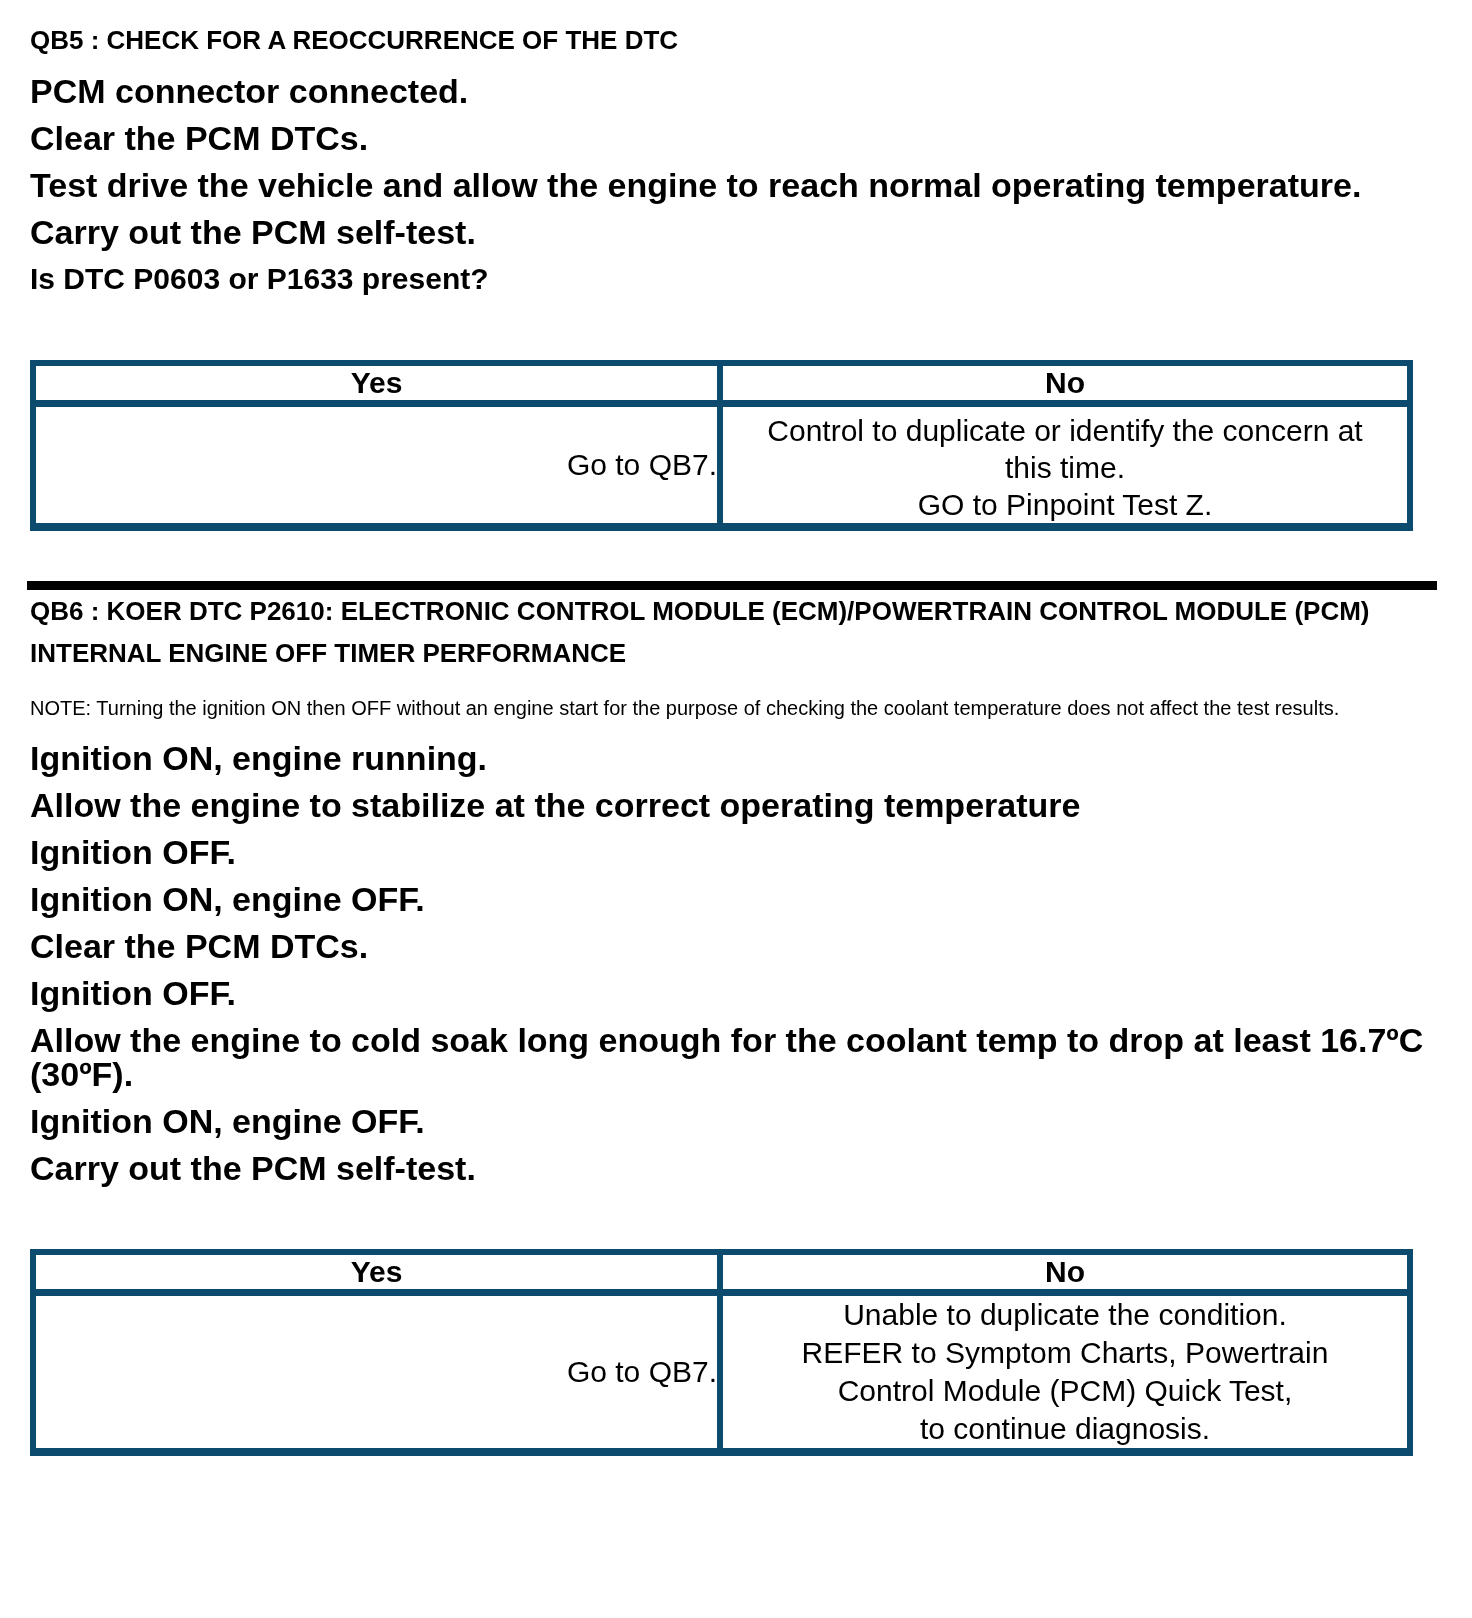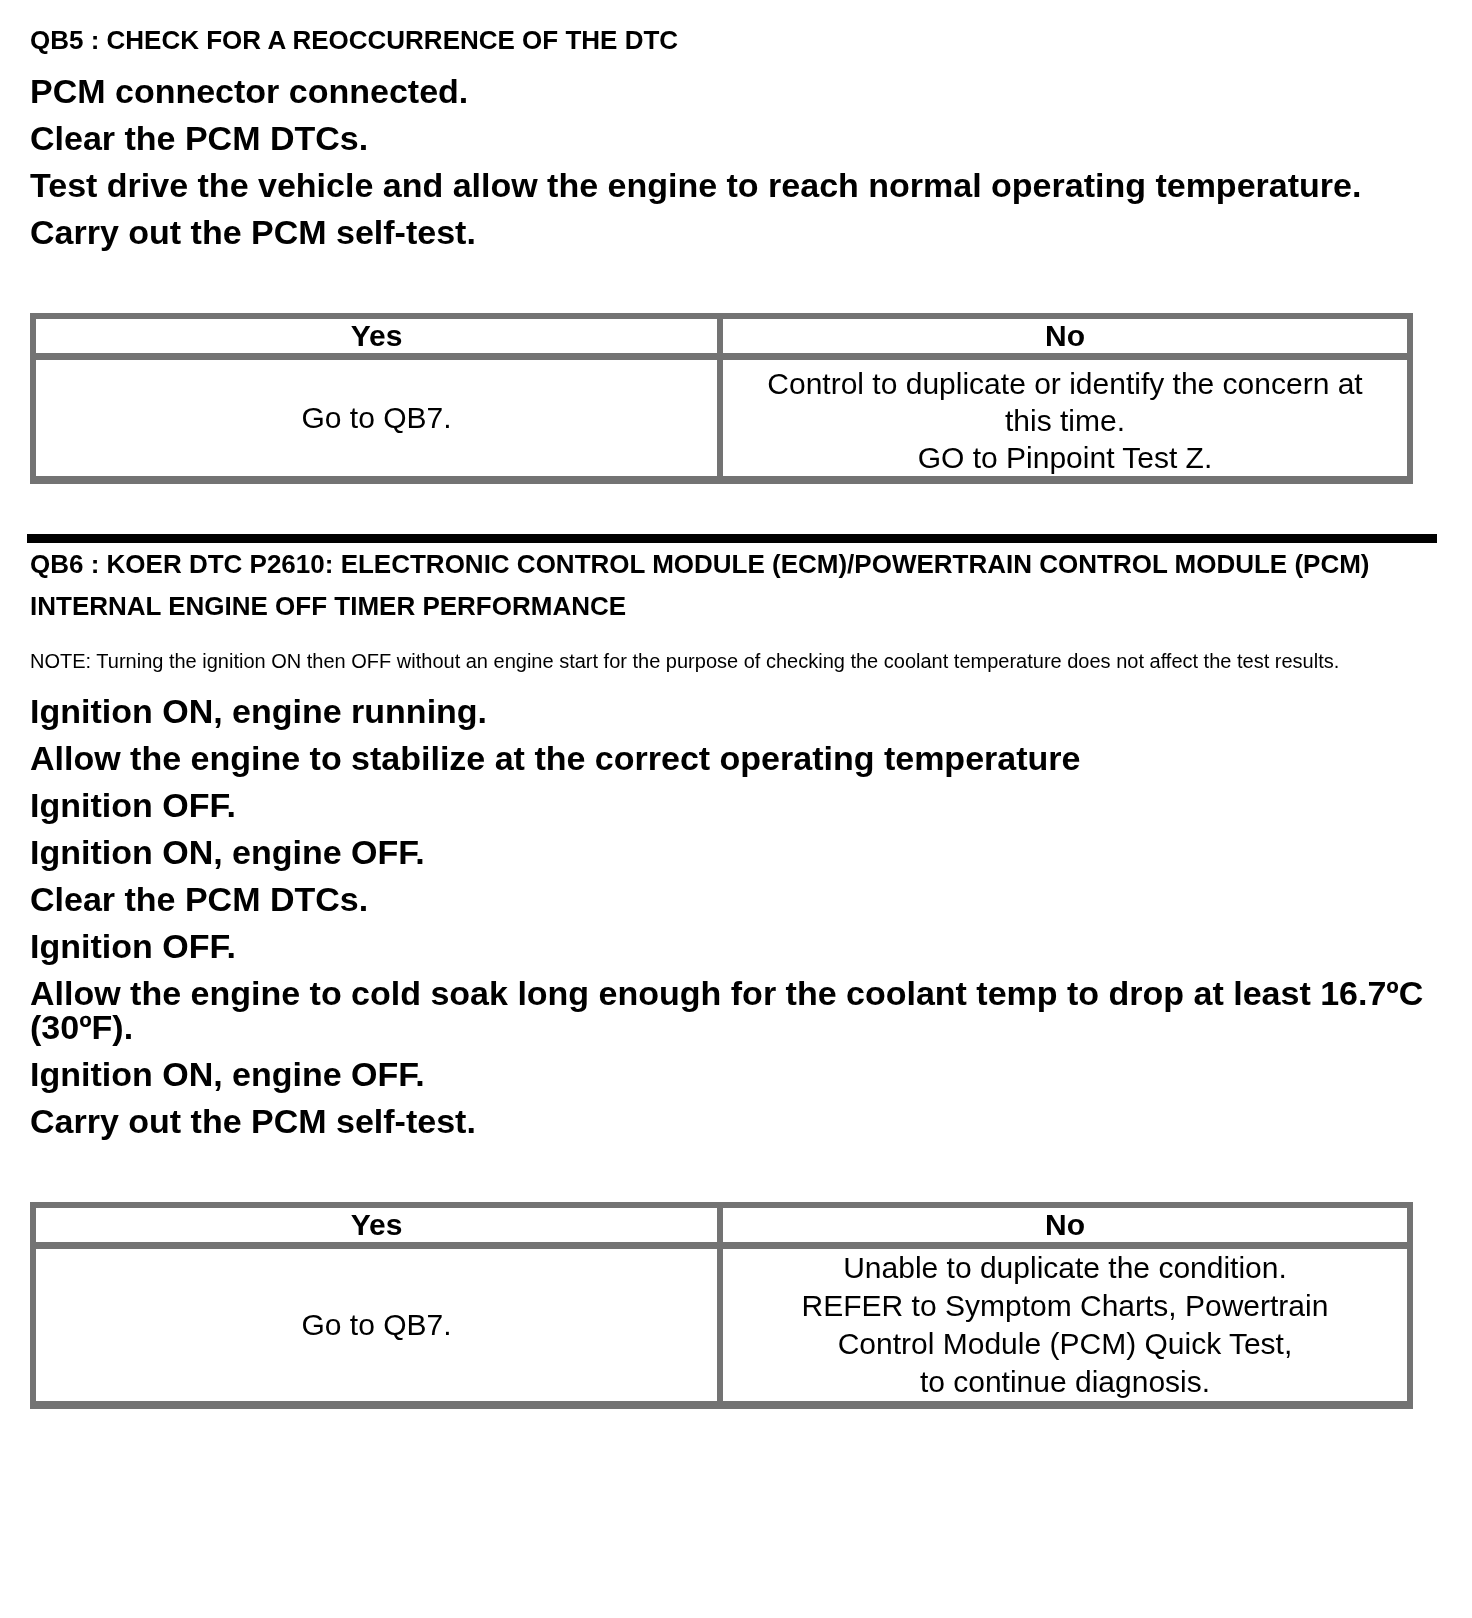--- a/index.html
+++ b/index.html
@@ -45,39 +45,39 @@
     margin: 0;
   }
   table.decision-table {
     border-collapse: collapse;
     table-layout: fixed;
     width: 1377px;
     margin-top: 64px;
   }
   table.decision-table th,
   table.decision-table td {
-    border: 6px solid #737373;
+    border: 6px solid #0c4a6e;
     font-size: 30px;
     padding: 0;
   }
   table.decision-table th {
     font-weight: bold;
     text-align: center;
     line-height: 31px;
     padding: 1px 0 2px 0;
     border-bottom-width: 7px;
   }
   table.decision-table td {
     border-top-width: 7px;
     border-bottom-width: 8px;
   }
   .t1 td { height: 102px; }
   .t2 td { height: 141px; }
   td.yes-cell {
-    text-align: center;
+    text-align: right;
     vertical-align: middle;
   }
   td.no-cell-centered {
     text-align: center;
     vertical-align: top;
   }
   td.no-cell-centered .cell-line {
     line-height: 37px;
   }
   td.no-cell-centered .cell-line:first-child {
@@ -107,20 +107,21 @@
 <div class="page">
 
   <div class="qb5-section">
     <div class="proc-heading qb5-heading">QB5 : CHECK FOR A REOCCURRENCE OF THE DTC</div>
 
     <p class="step-line">PCM connector connected.</p>
     <p class="step-line">Clear the PCM DTCs.</p>
     <p class="step-line">Test drive the vehicle and allow the engine to reach normal operating temperature.</p>
     <p class="step-line">Carry out the PCM self-test.</p>
 
+    <p class="question-line">Is DTC P0603 or P1633 present?</p>
 
     <table class="decision-table t1 table-1">
       <colgroup>
         <col style="width:687px">
         <col style="width:690px">
       </colgroup>
       <tbody>
           <tr>
         <th>Yes</th>
         <th>No</th>

